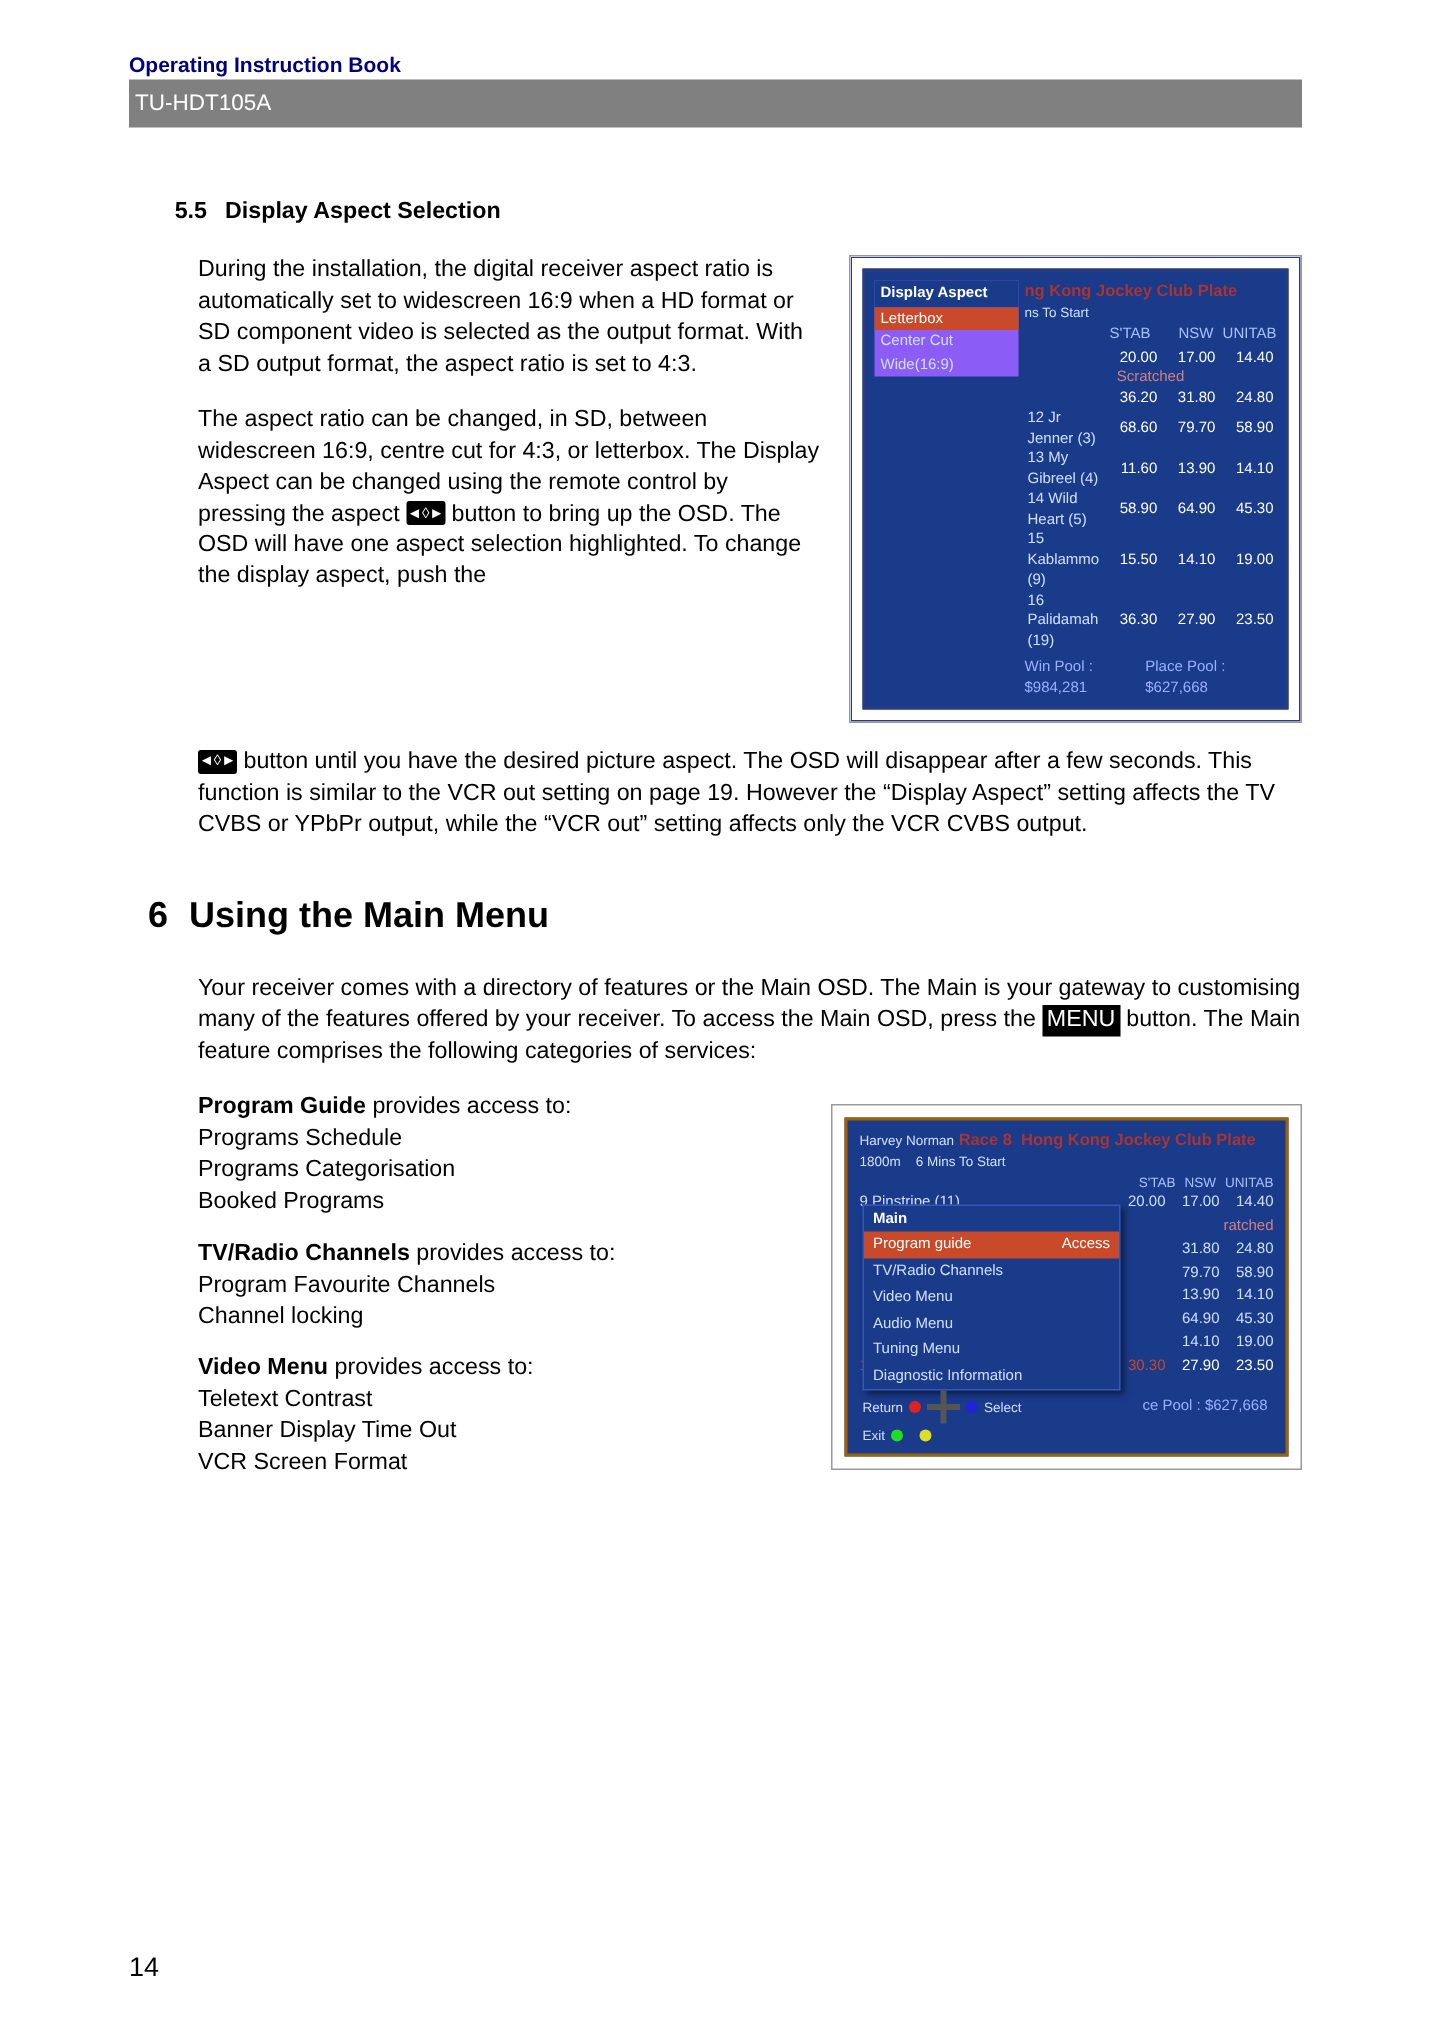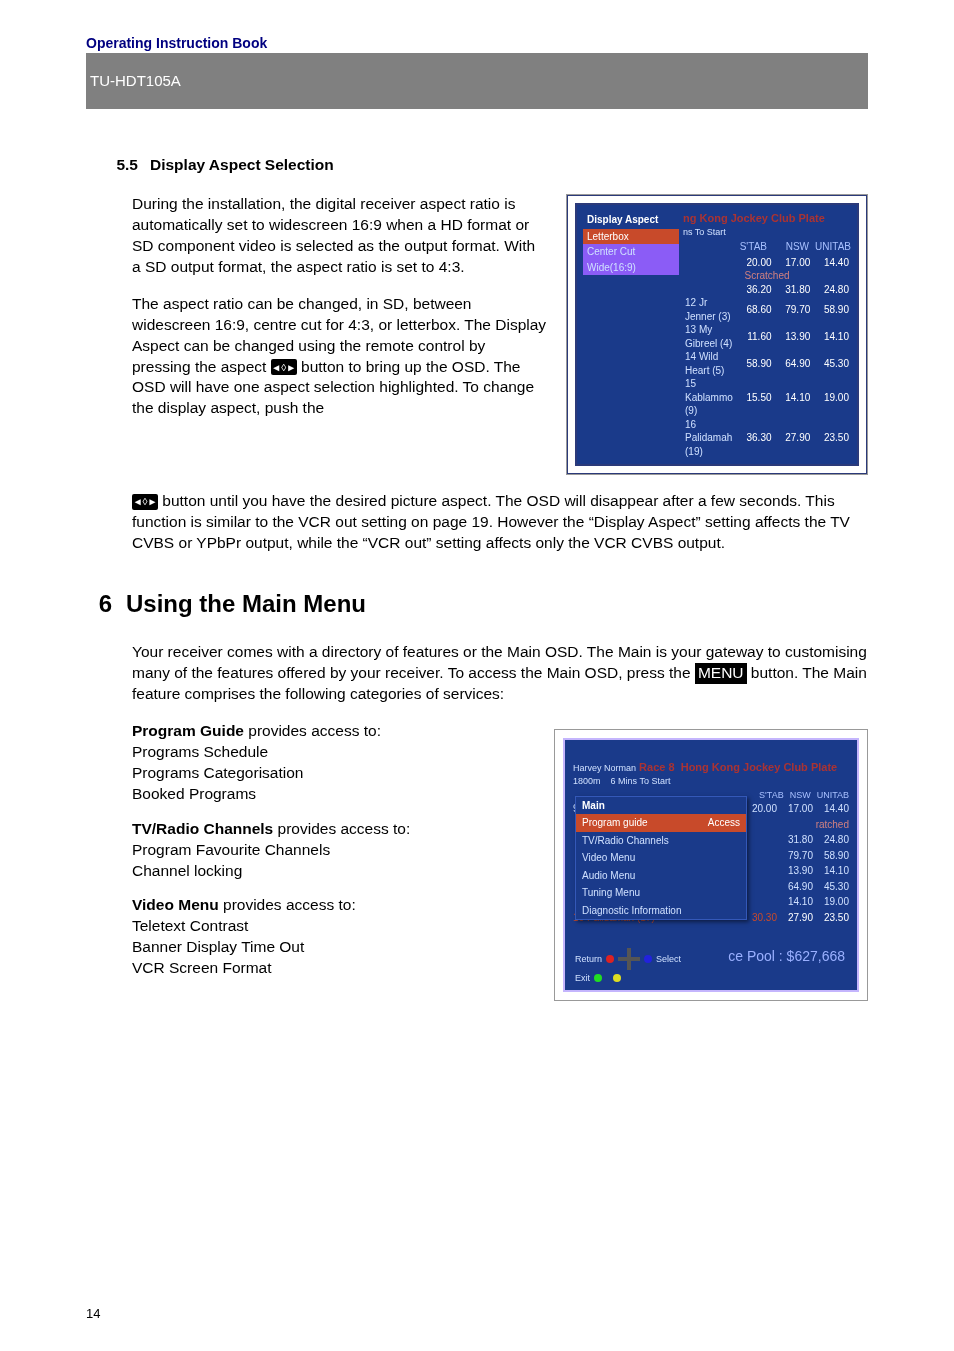--- a/index.html
+++ b/index.html
@@ -1,20 +1,20 @@
 <!DOCTYPE html>
 <html><head>
 <meta charset="utf-8">
 <style>
   html,body{margin:0;padding:0;background:#fff;color:#000;
     font-family:Arial,Helvetica,sans-serif;font-size:15.5px;line-height:1.35;}
   .page{width:954px;min-height:1351px;margin:0 auto;position:relative;
     padding:34px 86px 40px 86px;box-sizing:border-box;}
   .hdr-strong{color:#000080;font-weight:bold;font-size:14px;}
-  .hdr-bar{background:#808080;color:#fff;font-size:15px;padding:18px 4px;}
+  .hdr-bar{background:#808080;color:#fff;font-size:15px;padding:6px 4px;}
   .hdr-wrap{margin-bottom:46px;}
   .sec-row{display:flex;gap:12px;margin-bottom:18px;font-weight:bold;margin-left:24px;}
   .sec-num{width:28px;flex:none;text-align:right;}
   .h1-row{display:flex;gap:14px;margin:34px 0 22px 0;}
   .h1-num{font-size:24px;font-weight:bold;width:26px;flex:none;text-align:right;}
   .h1-title{font-size:24px;font-weight:bold;}
   .body-indent{margin-left:46px;}
   p{margin:0 0 16px 0;}
   .strong{font-weight:bold;}
   .menu-btn{display:inline-block;background:#000;color:#fff;padding:0 3px;}
@@ -40,48 +40,48 @@
   .osd .cols span{width:36px;text-align:right;}
   .osd table{width:100%;border-collapse:collapse;font-size:10px;}
   .osd td{color:#cfe0ff;padding:0 2px;}
   .osd td.num{text-align:right;color:#fff;width:36px;}
   .osd .scratched td{color:#d08080;text-align:center;}
   .osd .foot{display:flex;justify-content:space-between;color:#9ab0ff;
     padding-top:4px;font-size:10px;}
   
   .osd2{background:#fff;border:1px solid #999;width:312px;font-size:10px;
     color:#cfe0ff;margin-top:8px;}
-  .osd2 .frame{border:2px solid #c4b5fd;margin:8px;background:#1a3a8a;
-    padding:20px 8px;position:relative;min-height:210px;}
+  .osd2 .frame{border:2px solid #a16207;margin:8px;background:#1a3a8a;
+    padding:6px 8px;position:relative;min-height:210px;}
   .osd2 .race-hdr{color:#a33;font-size:11px;font-weight:bold;}
   .osd2 .race-hdr .tiny{color:#cfe0ff;font-size:9px;font-weight:normal;}
   .osd2 .tabrow{display:flex;gap:6px;justify-content:flex-end;color:#a8c0ff;
     font-size:9px;margin-top:2px;}
   .osd2 .bgrow{display:flex;justify-content:space-between;color:#cfe0ff;
     padding:1px 0;}
   .osd2 .bgrow .nums{display:flex;gap:4px;}
   .osd2 .bgrow .nums span{width:32px;text-align:right;}
   .osd2 .menu{position:absolute;top:56px;left:10px;width:170px;
     background:#1a3a8a;border:1px solid #3458b8;box-shadow:2px 2px 4px rgba(0,0,0,.5);}
   .osd2 .menu .title{color:#fff;font-weight:bold;padding:2px 6px;}
   .osd2 .menu .item{padding:2px 6px;color:#cfe0ff;}
   .osd2 .menu .item.sel{background:#c84a2a;color:#fff;
     display:flex;justify-content:space-between;}
   .osd2 .ctrl{position:absolute;bottom:6px;left:10px;color:#cfe0ff;font-size:9px;}
   .osd2 .ctrl .ret{display:flex;align-items:center;gap:4px;margin-bottom:2px;}
   .osd2 .ctrl .exit{display:flex;align-items:center;gap:4px;}
-  .osd2 .pool{position:absolute;bottom:24px;right:12px;color:#9ab0ff;font-size:14px;margin-left:43px;}
+  .osd2 .pool{position:absolute;bottom:24px;right:12px;color:#9ab0ff;font-size:10px;margin-left:43px;}
   .led{display:inline-block;width:8px;height:8px;border-radius:50%;}
   .led.r{background:#d22;} .led.g{background:#2d2;} .led.b{background:#22d;}
   .led.y{background:#dd2;}
   .dpad{display:inline-block;width:22px;height:22px;position:relative;}
   .dpad::before,.dpad::after{content:"";position:absolute;background:#555;}
   .dpad::before{left:9px;top:0;width:4px;height:22px;}
   .dpad::after{top:9px;left:0;height:4px;width:22px;}
-  .pagenum{position:absolute;bottom:28px;left:86px;font-size:13px;}
+  .pagenum{position:absolute;bottom:28px;left:86px;font-size:18px;}
   .feature-block{margin-bottom:14px;}
   .feature-block .lead{margin:0;}
   .feature-block div{margin:0;}
   .clear{clear:both;}
 </style>
 </head>
 <body>
 
 <div class="page">
 
@@ -166,20 +166,24 @@
                 </tr>
                 <tr>
                   <td>16 Palidamah  (19)</td>
                   <td class="num">36.30</td>
                   <td class="num">27.90</td>
                   <td class="num">23.50</td>
                 </tr>
               </tbody>
                 </table>
               <div class="clear"></div>
+              <div class="foot">
+                <span>Win Pool : $984,281</span>
+                <span>Place Pool : $627,668</span>
+              </div>
             </div>
             <div class="clear"></div>
           </div>
         </div>
       </div>
     </div>
 
     <p style="margin-top:16px">
       <span class="icon-aspect">◄◊►</span>
       <span> button until you have the desired picture aspect. The OSD will disappear after a few seconds.  This function is similar to the VCR out setting on page 19.  However the “Display Aspect” setting affects the TV CVBS or YPbPr output, while the “VCR out” setting affects only the VCR CVBS output.</span>

